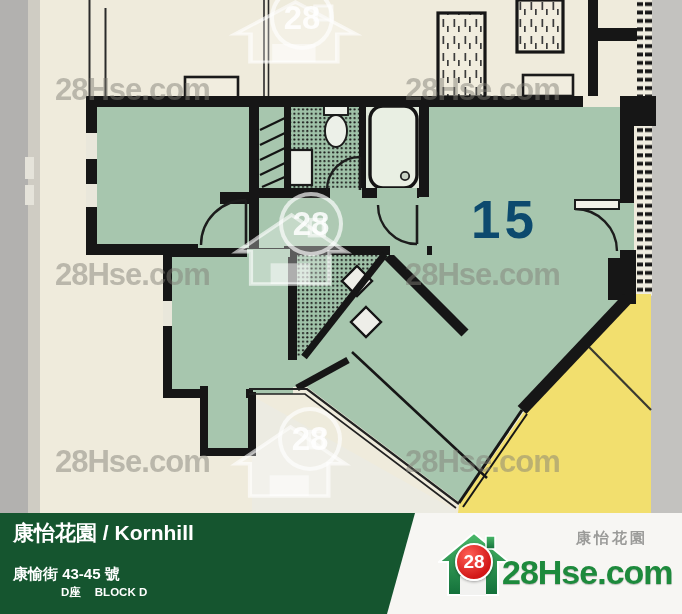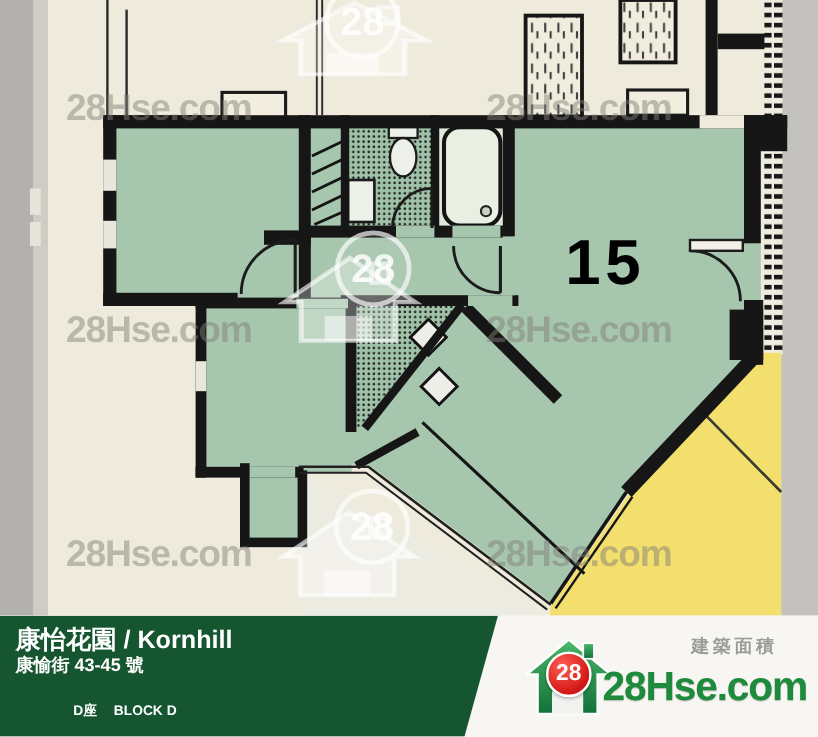--- a/index.html
+++ b/index.html
@@ -18,31 +18,31 @@
     position:absolute;width:56px;height:56px;border-radius:50%;
     border:4px solid rgba(255,255,255,0.65);
     background:rgba(235,235,230,0.10);
     display:flex;align-items:center;justify-content:center;
     font-size:33px;font-weight:bold;color:rgba(255,255,255,0.85);
     pointer-events:none;
   }
   
   .unit-label{
     position:absolute;left:471px;top:193px;font-size:53px;font-weight:bold;
-    color:#000000;letter-spacing:4px;line-height:1;font-stretch:condensed;
+    color:#0c4a6e;letter-spacing:4px;line-height:1;font-stretch:condensed;
   }
   
   .footer-bar{
     position:absolute;left:0;top:513px;width:682px;height:119px;
     background:#15552f;
     clip-path:polygon(0 0,415px 0,387px 101px,0 101px);
     color:#ffffff;
   }
   .f-title{position:absolute;left:13px;top:6px;font-size:21px;font-weight:bold;}
-  .f-address{position:absolute;left:13px;top:32px;font-size:15px;font-weight:bold;}
+  .f-address{position:absolute;left:13px;top:52px;font-size:15px;font-weight:bold;}
   .f-block{position:absolute;left:13px;top:72px;font-size:11.5px;font-weight:bold;padding-left:48px;}
   .f-block span{margin-right:14px;}
   .f-area{position:absolute;left:13px;top:87px;font-size:11px;}
   
   .brand{position:absolute;left:432px;top:524px;width:240px;height:85px;cursor:pointer;}
   .brand-house{position:absolute;left:6px;top:8px;}
   .brand-circle{
     position:absolute;left:23px;top:19px;width:34px;height:34px;border-radius:50%;
     background:radial-gradient(circle at 35% 30%,#ff5f55,#d21717 70%);
     border:2.5px solid #ffffff;box-shadow:0 1px 3px rgba(0,0,0,0.35);
@@ -278,17 +278,17 @@
           <stop offset="1" stop-color="#13703a"></stop>
         </linearGradient>
       </defs>
       <path d="M36 1 L71 30 L60 30 L60 63 L10 63 L10 30 L1 30 Z" fill="url(#ghouse)" stroke="#ffffff" stroke-width="2"></path>
       <rect x="48" y="4" width="9" height="13" fill="url(#ghouse)" stroke="#ffffff" stroke-width="1.5"></rect>
       <rect x="22" y="44" width="26" height="19" fill="#f2f2f0"></rect>
     </svg>
     <div class="brand-circle">
       <span>28</span>
     </div>
-    <div class="brand-cn">建築面積</div>
+    <div class="brand-cn">康怡花園</div>
     <div class="brand-name">28Hse.com</div>
   </div>
 
 </div>
 
 </body></html>

